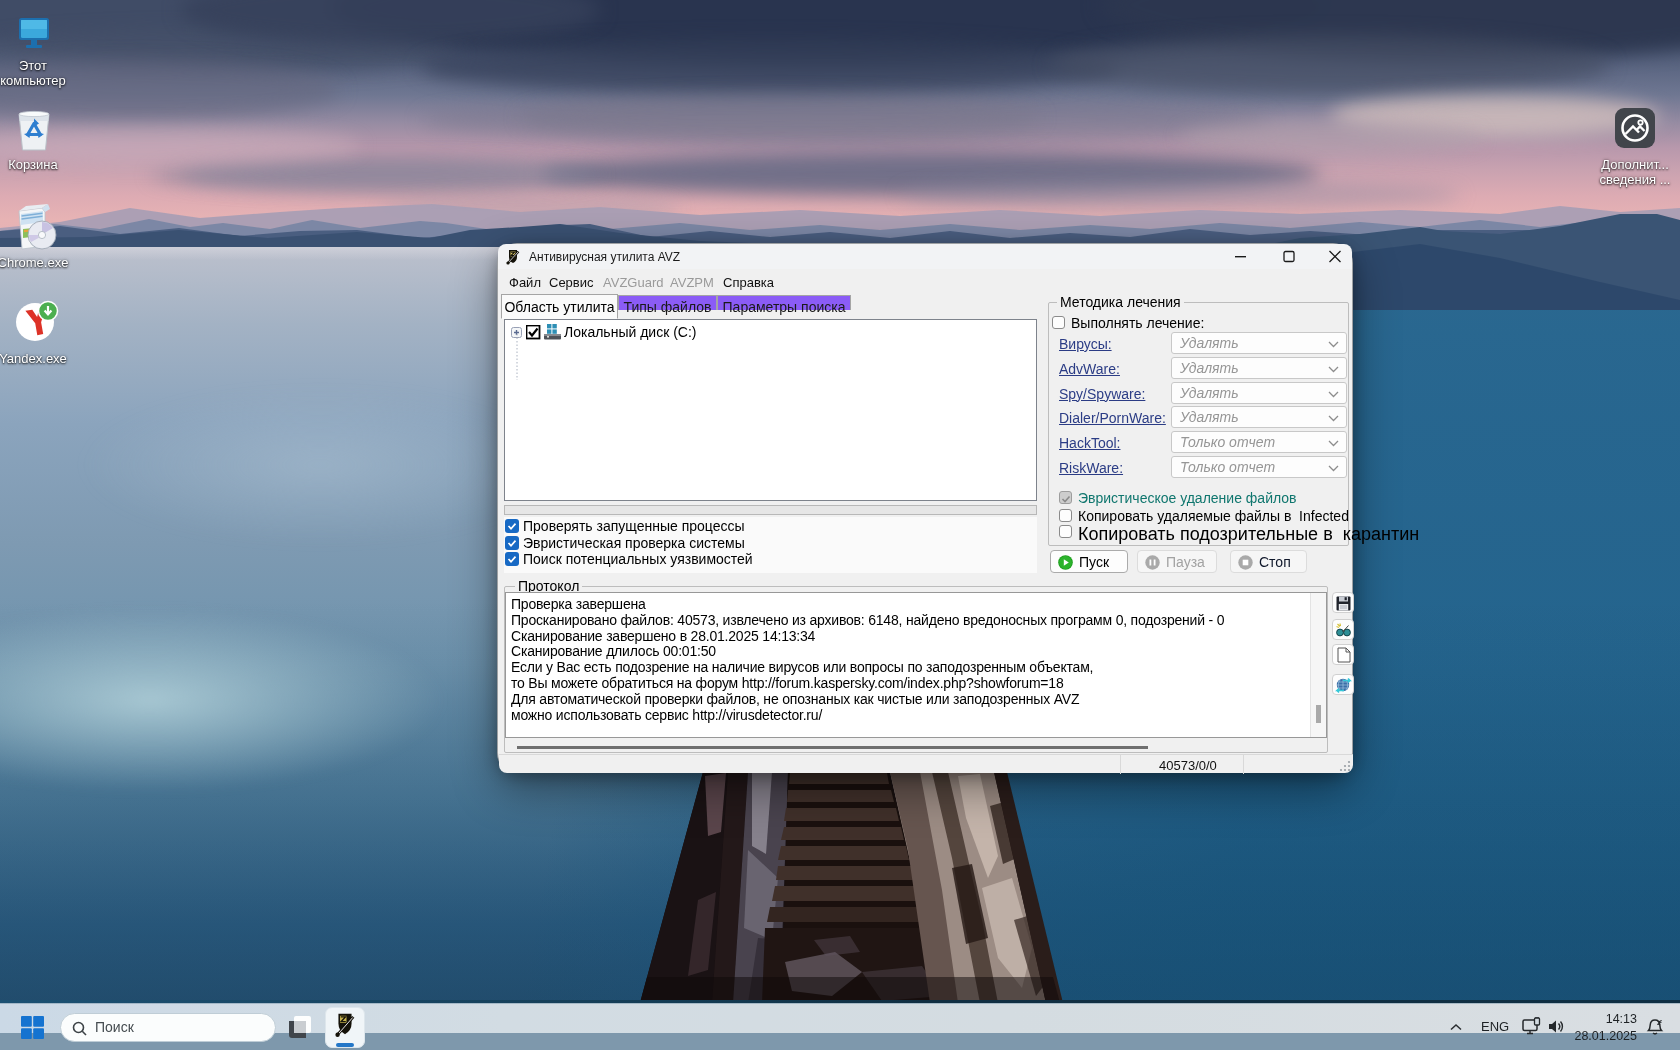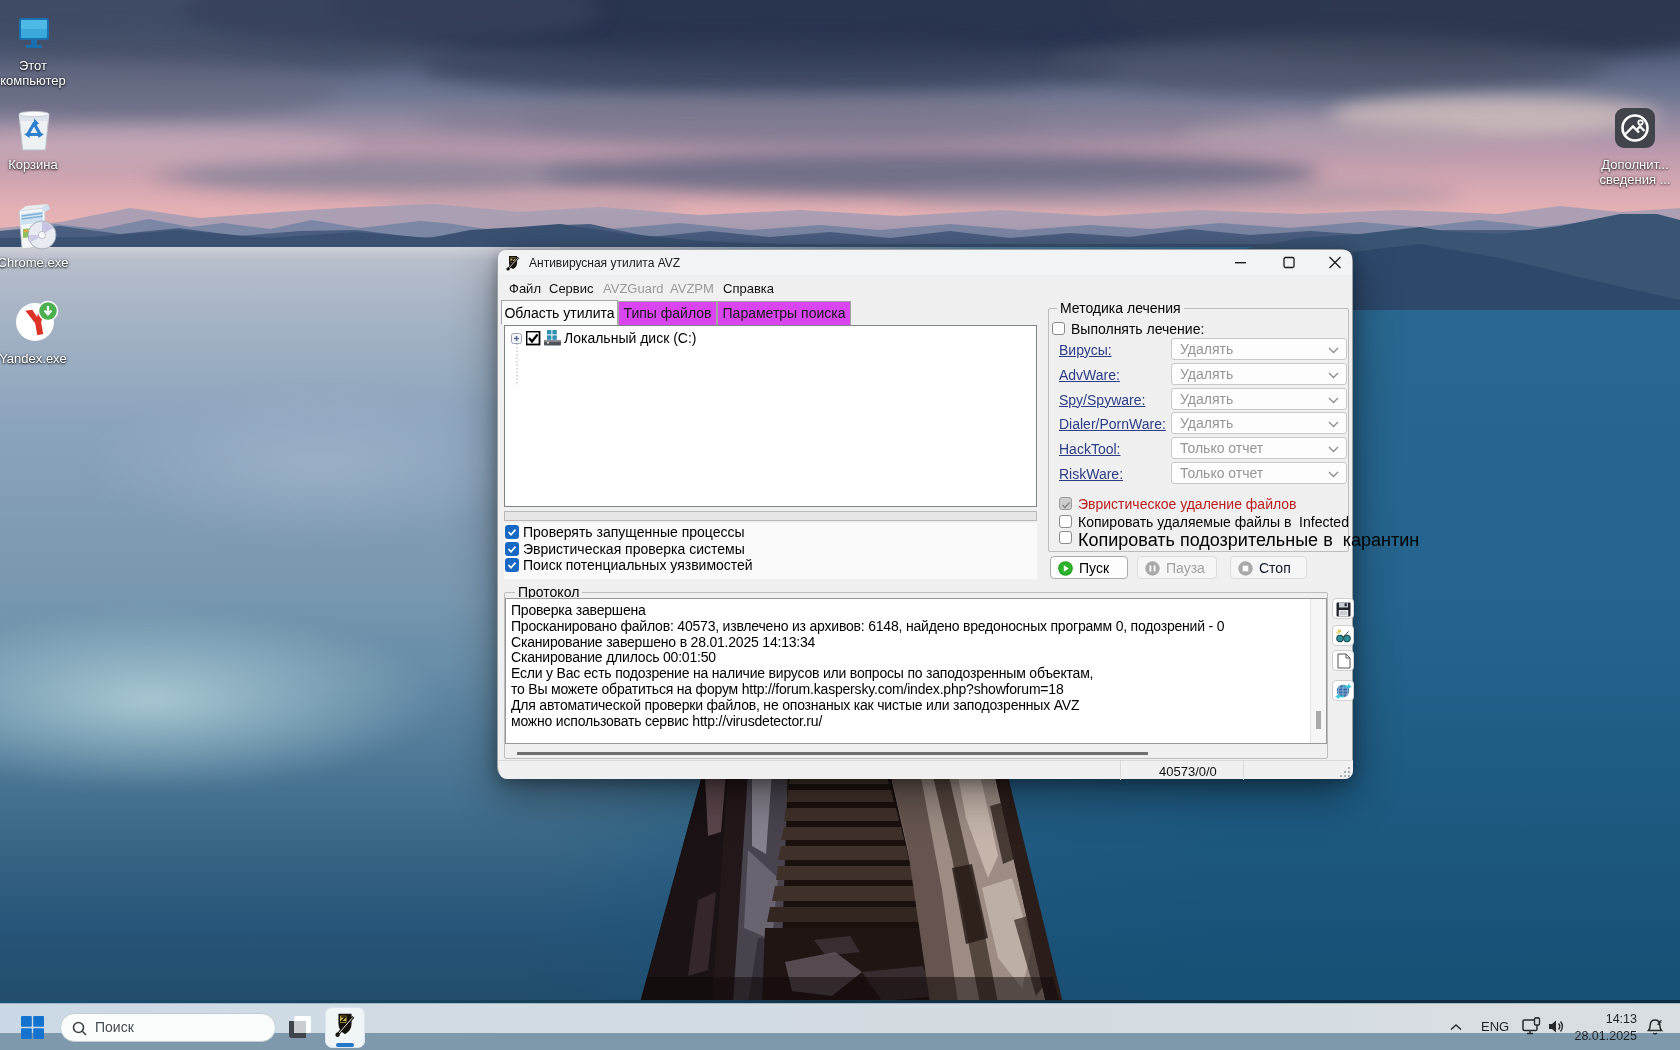--- a/index.html
+++ b/index.html
@@ -42,45 +42,45 @@
     background:linear-gradient(to right,#1b5173 0%, #143c54 40%, #112f42 55%, #0e2e42 100%); }
   .pill { position:absolute; left:60px; top:9px; width:216px; height:29px; background:#fbfdfd;
     border:1px solid #bfcdd6; border-radius:15px; }
   .pill span { position:absolute; left:34px; top:5px; font-size:14px; color:#454c50; }
 
   
   .dlabel { position:absolute; width:120px; text-align:center; color:#fff; font-size:13px;
     text-shadow:0 1px 2px rgba(0,0,0,.85), 0 0 3px rgba(0,0,0,.55); line-height:15px; }
 
   
-  #win { position:absolute; left:497px; top:249px; width:856px; height:530px;
-    background:#f0f0f0; border-radius:12px; border:1px solid rgba(90,95,100,.55);
+  #win { position:absolute; left:497px; top:243px; width:856px; height:530px;
+    background:#f0f0f0; border-radius:20px; border:1px solid rgba(90,95,100,.55);
     box-shadow:0 15px 45px rgba(0,0,0,.42), 0 4px 14px rgba(0,0,0,.28); font-size:14px; color:#000; }
   #titlebar { position:absolute; left:0; top:0; width:100%; height:25px; background:#f2f3f5;
     border-radius:8px 8px 0 0; }
   #title { position:absolute; left:31px; top:6px; font-size:12px; color:#1b1b1b; }
   .winbtn { position:absolute; top:0; width:14px; height:25px; }
-  .wtab { position:absolute; top:51px; height:24px; background:#d946ef;
+  .wtab { position:absolute; top:51px; height:15px; background:#8b5cf6;
     border:1px solid #a5a5a5; border-bottom:none; font-size:14px; color:#000; text-align:center; }
   #treebox { position:absolute; left:6px; top:75px; width:533px; height:182px; background:#fff;
     border:1px solid #7e838c; }
   .trow { position:absolute; left:0; height:18px; width:530px; }
   #progress { position:absolute; left:6px; top:261px; width:533px; height:10px; background:#e6e6e6;
     border:1px solid #b8b8b8; }
   #cbpanel { position:absolute; left:6px; top:273px; width:533px; height:56px; background:#fafafa; }
   .bluecb { position:absolute; width:14px; height:14px; background:#1769c4; border-radius:3px; }
   .bluecb svg { position:absolute; left:1px; top:1px; }
   .cbtext { position:absolute; left:19px; font-size:14px; color:#000; white-space:nowrap; }
 
   fieldset.grp { position:absolute; border:1px solid #bdbdbd; border-radius:2px; }
   fieldset.grp legend { font-size:14px; color:#000; margin-left:8px; padding:0 3px; }
 
   .link { position:absolute; left:561px; font-size:14px; color:#2b3c85; text-decoration:underline; white-space:nowrap; }
   .combo { position:absolute; left:673px; width:176px; height:22px; background:#fdfdfd;
-    border:1px solid #c8c8c8; border-radius:3px; color:#969696; font-size:14px; line-height:20px; padding-left:8px; }
+    border:1px solid #c8c8c8; border-radius:3px; color:#969696; font-size:14px; line-height:20px; padding-left:8px;font-style:italic; }
   .combo .chev { position:absolute; right:7px; top:8px; width:11px; height:7px; }
   .smallcb { position:absolute; width:13px; height:13px; background:#fdfdfd; border:1px solid #8b8b8b; border-radius:3px; }
 
   .btn { position:absolute; height:23px; border-radius:4px; font-size:14px; }
   #protobox { position:absolute; left:7px; top:348px; width:822px; height:146px; background:#fff;
     border:1px solid #989898; overflow:hidden; }
   #prototext { position:absolute; left:5px; top:4px; font-size:14px; line-height:15.8px; color:#000; white-space:pre; letter-spacing:-0.2px; }
   .sidebtn { position:absolute; left:834px; width:22px; height:21px; background:#fdfdfd;
     border:1px solid #d0d0d0; border-radius:4px; }
   #statusbar { position:absolute; left:1px; top:510px; width:854px; height:19px; background:#f0f0f0;
@@ -327,21 +327,21 @@
         </svg></div>
     <div class="combo" style="top:187px">Только отчет<svg class="chev" viewBox="0 0 11 7">
           <path d="M1,1 L5.5,5.5 L10,1" fill="none" stroke="#8d8d8d" stroke-width="1.3"></path>
         </svg></div>
     <div class="combo" style="top:212px">Только отчет<svg class="chev" viewBox="0 0 11 7">
           <path d="M1,1 L5.5,5.5 L10,1" fill="none" stroke="#8d8d8d" stroke-width="1.3"></path>
         </svg></div>
     <div class="smallcb" style="left:561px;top:247px;background:#cdcdcd;border-color:#9d9d9d"><svg width="12" height="12">
           <path d="M2.5,6 L5,8.5 L9.5,3.5" stroke="#8a8a8a" stroke-width="1.6" fill="none"></path>
         </svg></div>
-    <div class="abs" style="left:580px;top:246px;font-size:14px;color:#b91c1c;white-space:nowrap">Эвристическое удаление файлов</div>
+    <div class="abs" style="left:580px;top:246px;font-size:14px;color:#0f766e;white-space:nowrap">Эвристическое удаление файлов</div>
     <div class="smallcb" style="left:561px;top:264.5px"></div>
     <div class="abs" style="left:580px;top:263.5px;font-size:14px;white-space:nowrap">Копировать удаляемые файлы в&nbsp; Infected</div>
     <div class="smallcb" style="left:561px;top:281px"></div>
     <div class="abs" style="left:580px;top:280px;font-size:18px;white-space:nowrap">Копировать подозрительные в&nbsp; карантин</div>
 
     <div class="btn" style="left:552px;top:306px;width:78px;background:#fdfdfd;border:1px solid #ababab">
       <svg class="abs" style="left:7px;top:3.5px" width="15" height="15">
           <circle cx="7.5" cy="7.5" r="7.3" fill="#1d9f1d"></circle>
           <circle cx="7.5" cy="7.5" r="6.4" fill="#2cb32c"></circle>
           <path d="M5.8,4.2 L10.8,7.5 L5.8,10.8 Z" fill="#fff"></path>

